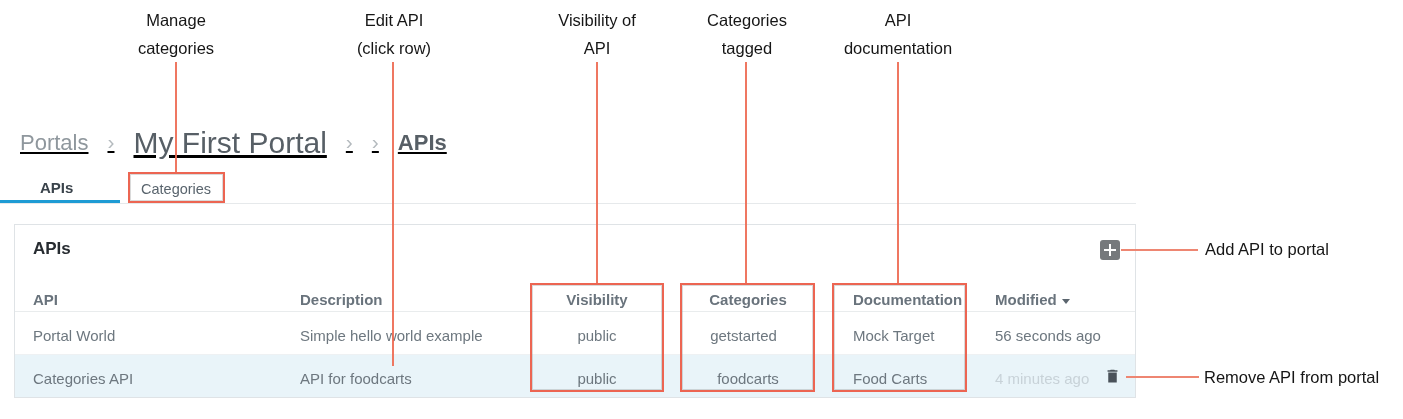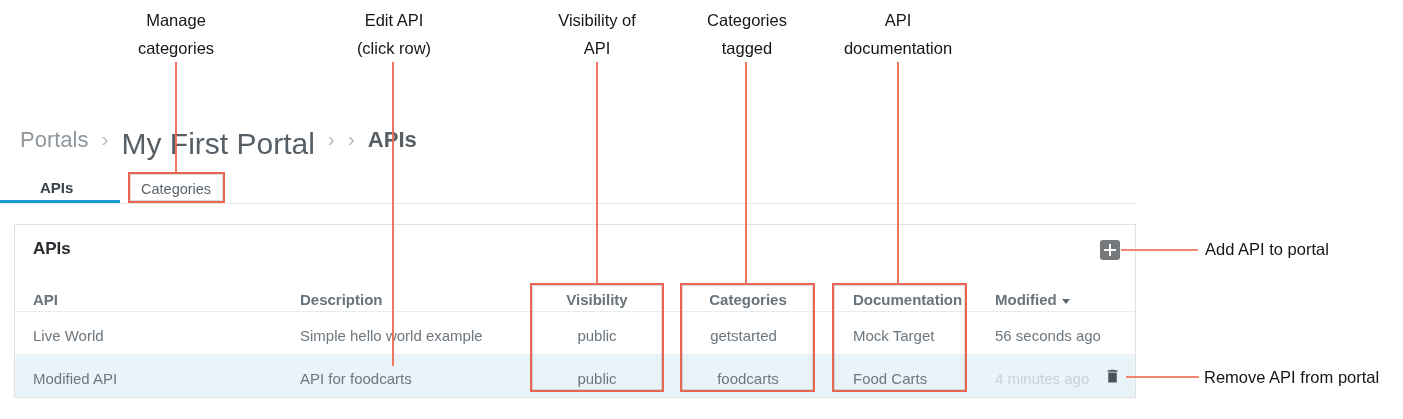--- a/index.html
+++ b/index.html
@@ -8,21 +8,21 @@
 
   
   .ann-label { position:absolute; z-index:6; color:#161616; font-size:16.5px; font-weight:500;
                line-height:28px; text-align:center; transform:translateX(-50%); white-space:nowrap; }
   .ann-label-right { position:absolute; z-index:6; color:#161616; font-size:16.5px; font-weight:500; white-space:nowrap; }
   .vline { position:absolute; z-index:1; width:2px; background:#ee6b54; opacity:.92; }
   .hline { position:absolute; z-index:1; height:2px; background:#ee8672; }
   .redbox { position:absolute; z-index:5; border:2px solid #ec6552; box-shadow:inset 0 0 0 1px rgba(150,150,150,.35); }
 
   
-  .breadcrumb { position:absolute; left:20px; top:127px; height:32px; display:flex; align-items:flex-start; gap:13px; }
+  .breadcrumb { position:absolute; left:20px; top:127px; height:32px; display:flex; align-items:center; gap:19px;text-decoration:underline; }
   .bc-root    { font-size:22px; color:#8f979d; }
   .bc-sep     { font-size:21px; color:#b4babe; padding-bottom:2px; }
   .bc-name    { font-size:30px; color:#575f66; }
   .bc-current { font-size:22px; font-weight:bold; color:#575f66; }
   .bc-dd { position:relative; z-index:2; width:162px; height:27px; background:#f1f2f3; border-radius:4px;
            display:flex; align-items:center; cursor:pointer; }
   .bc-dd-value { font-size:14.5px; color:#3f464c; padding-left:13px; }
   .bc-dd-caret { position:absolute; right:18px; top:12px; width:0; height:0;
                  border-left:4.5px solid transparent; border-right:4.5px solid transparent; border-top:5px solid #6a7075; }
 
@@ -117,30 +117,30 @@
   <div class="th" style="left:33px;">API</div>
   <div class="th" style="left:300px;">Description</div>
   <div class="th c-center" style="left:530px; width:134px;">Visibility</div>
   <div class="th c-center" style="left:681px; width:134px;">Categories</div>
   <div class="th" style="left:853px;">Documentation</div>
   <div class="th" style="left:995px;">
     <span>Modified</span><span class="sort-caret"></span>
   </div>
   <div class="hdr-line"></div>
 
-  <div class="td" style="left:33px;  top:327px;">Live World</div>
+  <div class="td" style="left:33px;  top:327px;">Portal World</div>
   <div class="td" style="left:300px; top:327px;">Simple hello world example</div>
   <div class="td c-center" style="left:530px; top:327px; width:134px;">public</div>
   <div class="td c-center" style="left:681px; top:327px; width:118px;padding-left:7px;">getstarted</div>
   <div class="td" style="left:853px; top:327px;">Mock Target</div>
   <div class="td" style="left:995px; top:327px;">56 seconds ago</div>
   <div class="row-line"></div>
 
   <div class="row-highlight"></div>
-  <div class="td" style="left:33px;  top:370px;">Modified API</div>
+  <div class="td" style="left:33px;  top:370px;">Categories API</div>
   <div class="td" style="left:300px; top:370px;">API for foodcarts</div>
   <div class="td c-center" style="left:530px; top:370px; width:134px;">public</div>
   <div class="td c-center" style="left:681px; top:370px; width:134px;">foodcarts</div>
   <div class="td" style="left:853px; top:370px;">Food Carts</div>
   <div class="td td-faded" style="left:995px; top:370px;">4 minutes ago</div>
   <div class="trash">
     <svg viewBox="0 0 24 24" width="17" height="20">
       <path d="M6 21h12V7H6v14zM19 4h-3.5l-1-1h-5l-1 1H5v2h14V4z"></path>
     </svg>
   </div>

